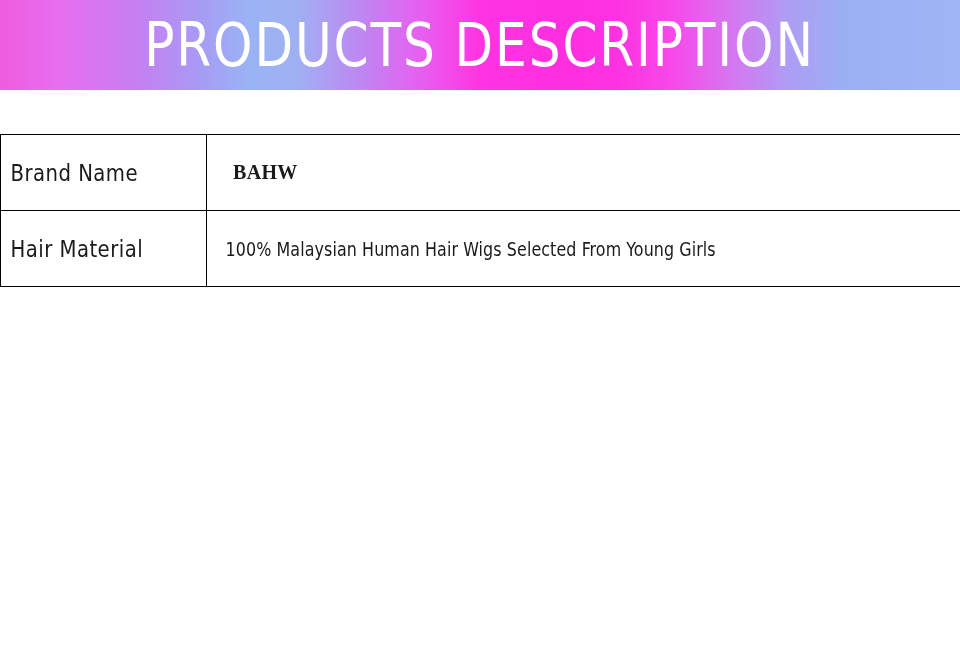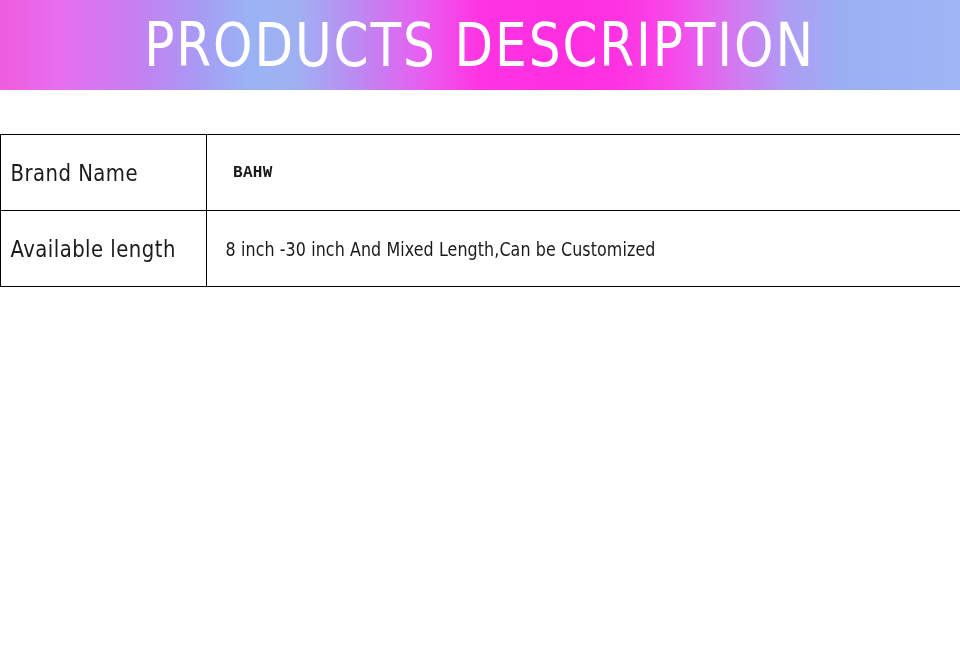--- a/index.html
+++ b/index.html
@@ -92,22 +92,22 @@
     font-size:19px;
     font-weight:400;
     color:#1a1a1a;
     letter-spacing:0.1px;
     white-space:nowrap;
     transform:scaleX(0.93);
     transform-origin:left center;
   }
   
   .value-text.brand {
-    font-family:Liberation Mono, monospace;
-    font-size:16px;
+    font-family:Liberation Serif, serif;
+    font-size:20px;
     font-weight:bold;
     padding-left:26px;
     letter-spacing:0.3px;
     transform:none;
   }
   
   .label-text.indent-sm { padding-left:14px; }
 </style>
 </head>
 <body>
@@ -123,30 +123,30 @@
 
       <tr>
         <td class="col-label">
           <span class="label-text">Brand Name</span>
         </td>
         <td class="col-value">
           <span class="value-text brand">BAHW</span>
         </td>
       </tr>
 
+      <tr>
+        <td class="col-label">
+          <span class="label-text">Hair Material</span>
+        </td>
+        <td class="col-value">
+          <span class="value-text">100% Malaysian Human Hair Wigs Selected From Young Girls</span>
+        </td>
+      </tr>
 
 
-      <tr>
-        <td class="col-label">
-          <span class="label-text">Available length</span>
-        </td>
-        <td class="col-value">
-          <span class="value-text">8 inch -30 inch And Mixed Length,Can be Customized</span>
-        </td>
-      </tr>
 
 
 
 
     </tbody>
   </table>
 
 </div>
 
 </body></html>

